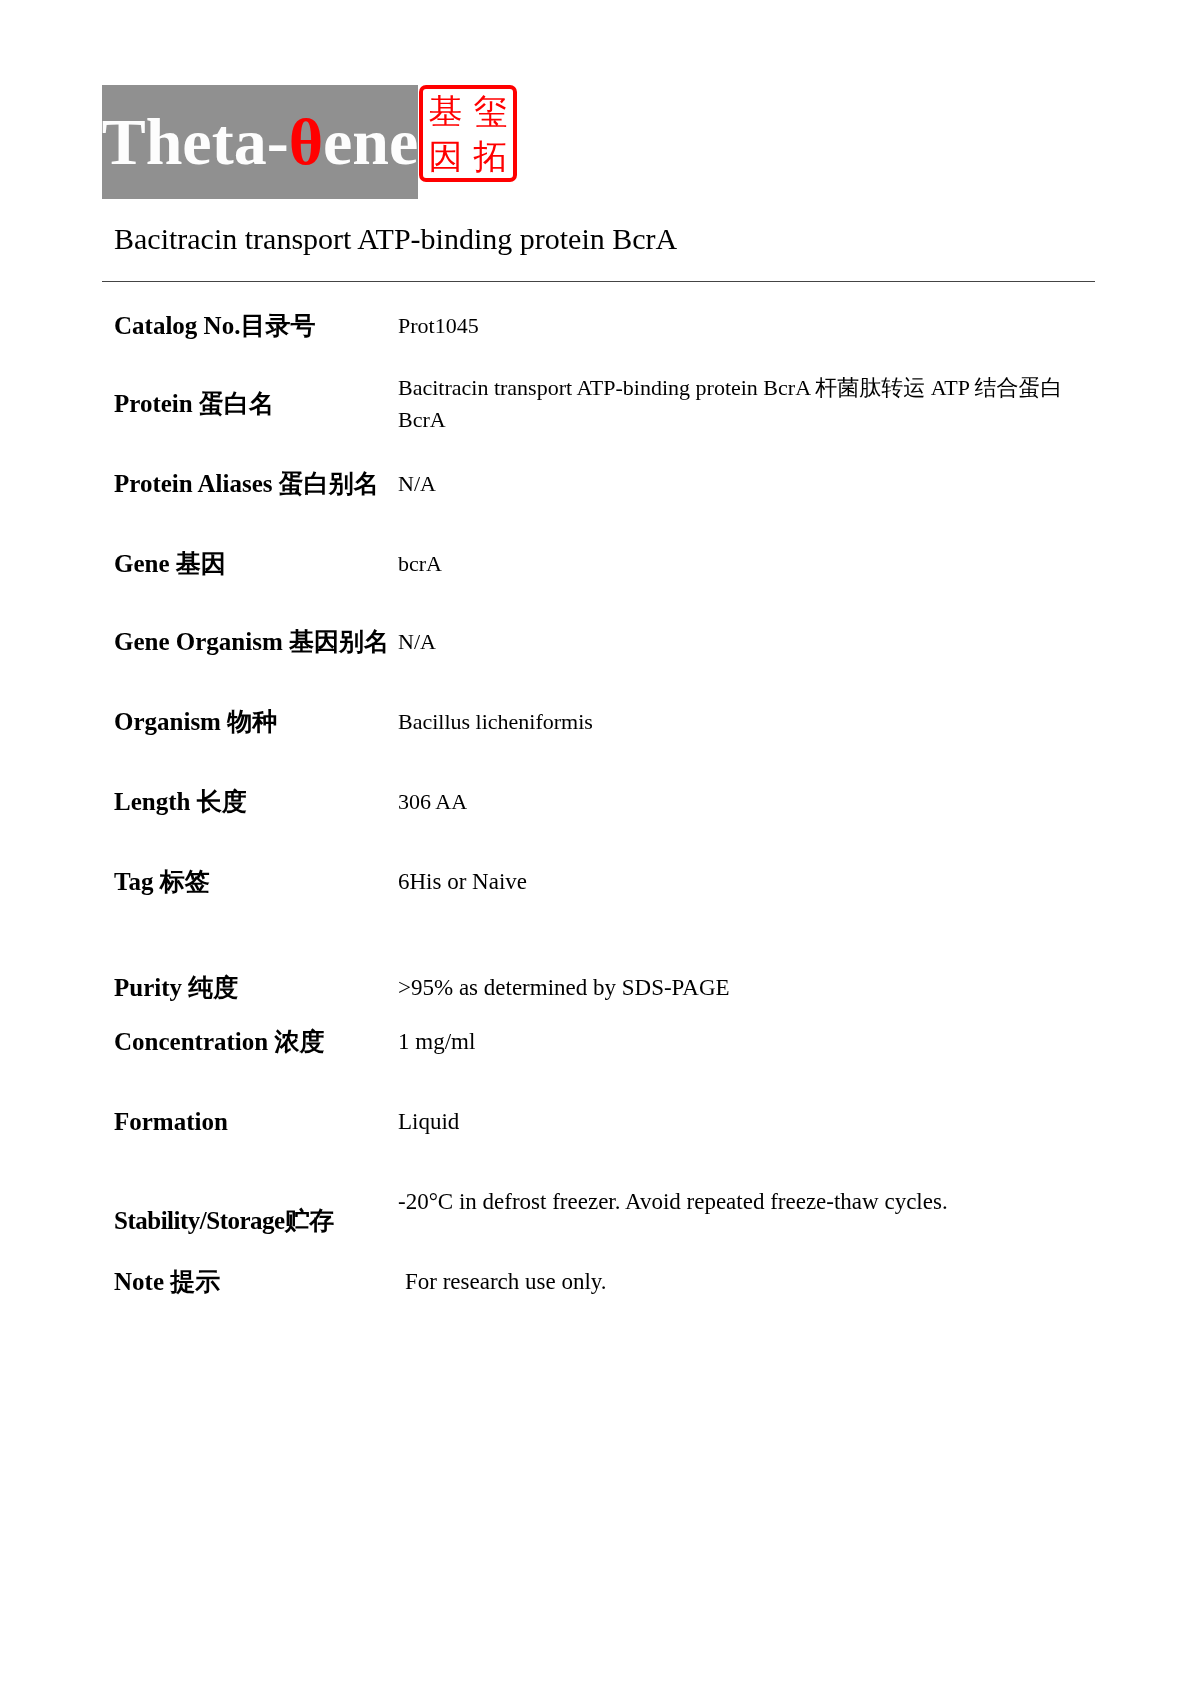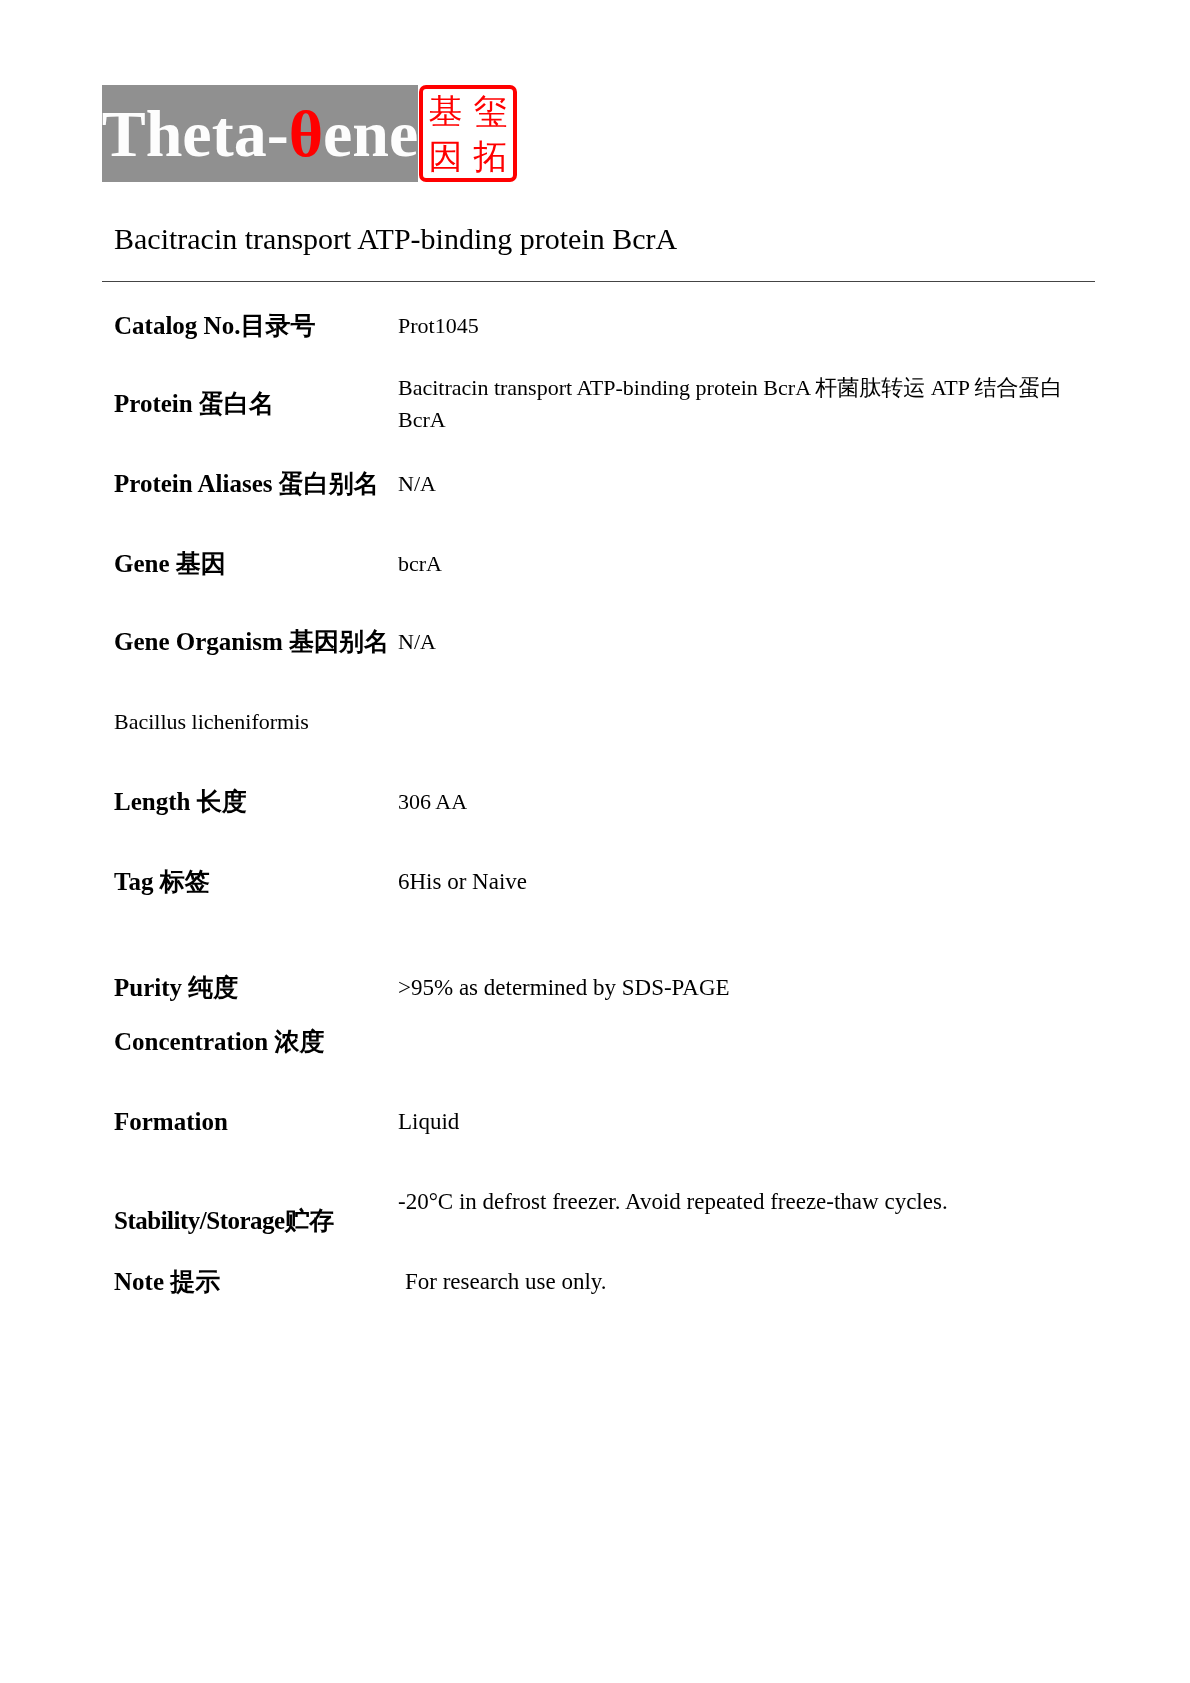--- a/index.html
+++ b/index.html
@@ -17,21 +17,21 @@
     }
     .logo {
       position: absolute;
       left: 102px;
       top: 85px;
       height: 97px;
       display: flex;
     }
     .logo-box {
       width: 316px;
-      height: 97px;
+      height: 114px;
       background: #909090;
       display: flex;
       align-items: center;
       justify-content: center;
       font-family: "Liberation Serif", "DejaVu Serif", serif;
       font-weight: bold;
       font-size: 66px;
       color: #fdfdfd;
       letter-spacing: 0px;
       white-space: nowrap;
@@ -136,36 +136,38 @@
   </div>
   <div class="row" style="top:248px;height:32px;">
     <div class="label">Gene 基因</div>
     <div class="value">bcrA</div>
   </div>
   <div class="row" style="top:310px;height:64px;">
     <div class="label" style="width:200px;">Gene Organism 基因别名</div>
     <div class="value">N/A</div>
   </div>
   <div class="row" style="top:406px;height:32px;">
+    <div class="label">Organism 物种</div>
     <div class="value">Bacillus licheniformis</div>
   </div>
   <div class="row" style="top:486px;height:32px;">
     <div class="label">Length 长度</div>
     <div class="value">306 AA</div>
   </div>
   <div class="row" style="top:566px;height:32px;">
     <div class="label">Tag 标签</div>
     <div class="value large">6His or Naive</div>
   </div>
   <div class="row" style="top:672px;height:32px;align-items:flex-end;">
     <div class="label">Purity 纯度</div>
     <div class="value large">&gt;95% as determined by SDS-PAGE</div>
   </div>
   <div class="row" style="top:726px;height:32px;">
     <div class="label">Concentration 浓度</div>
+    <div class="value large">1 mg/ml</div>
   </div>
   <div class="row" style="top:806px;height:32px;">
     <div class="label">Formation</div>
     <div class="value large">Liquid</div>
   </div>
   <div class="row" style="top:886px;height:32px;">
     <div class="label" style="letter-spacing:-0.5px;margin-top:38px;">Stability/Storage贮存</div>
     <div class="value large" style="white-space:nowrap;">-20°C in defrost freezer. Avoid repeated freeze-thaw cycles.</div>
   </div>
   <div class="row" style="top:966px;height:32px;gap:7px;">

